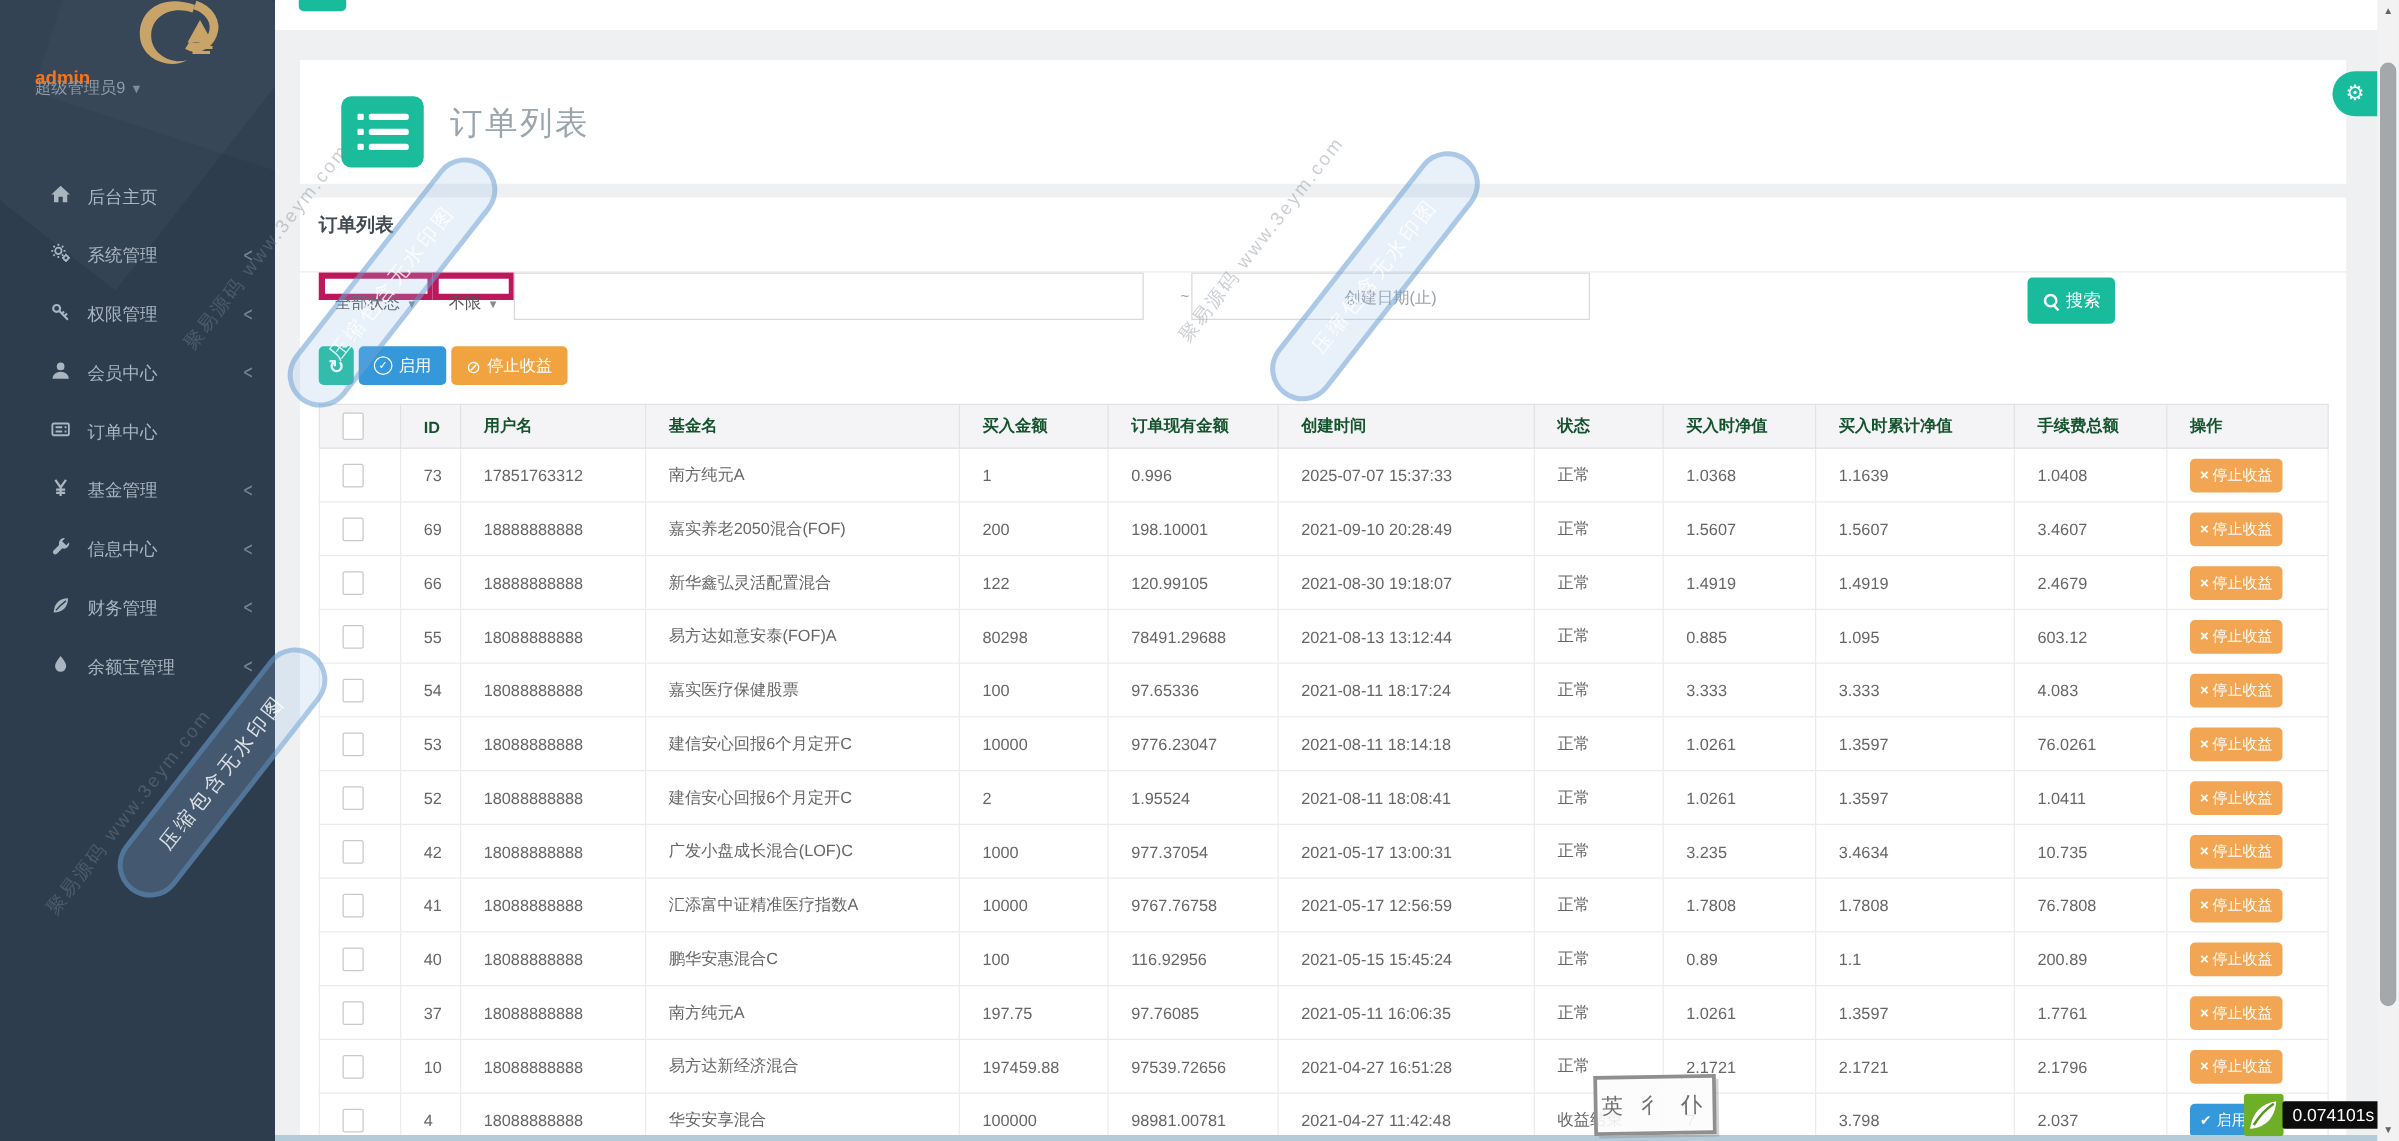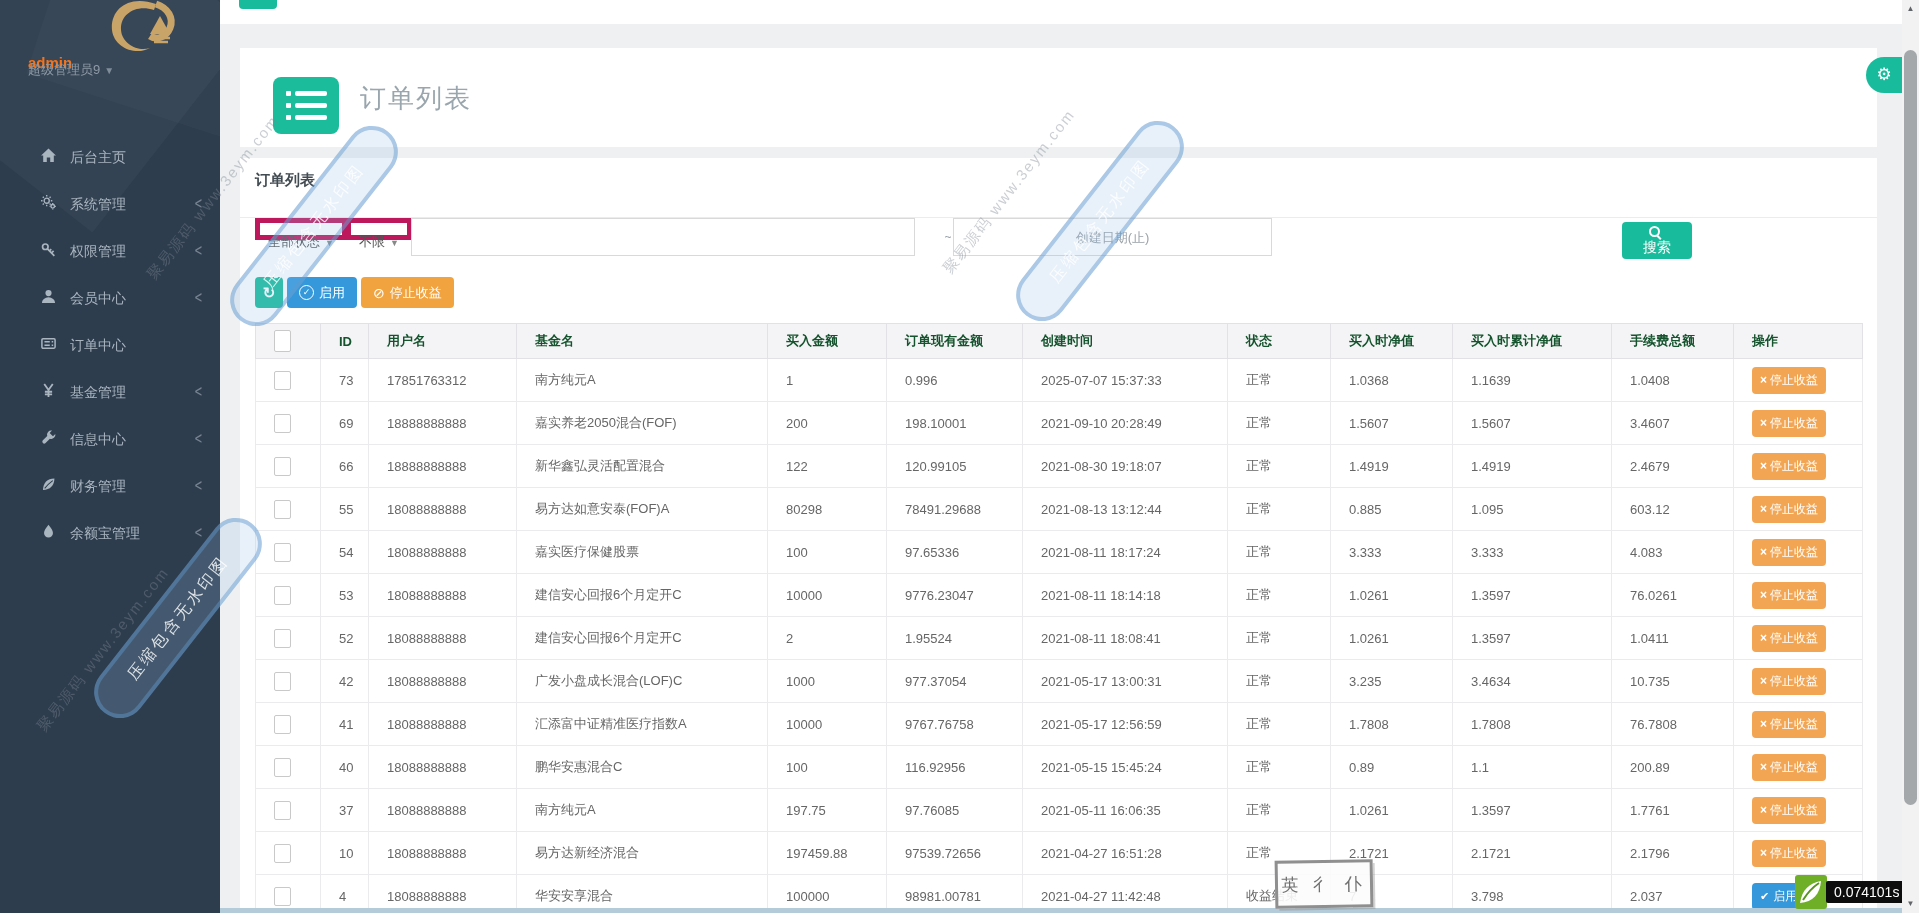--- a/index.html
+++ b/index.html
@@ -43,21 +43,21 @@
   .fbox{height:22px;line-height:38px;border:5px solid #be185d;background:#fff;font-size:13px;color:#555;box-sizing:border-box;}
   .fsel{padding:0 8px;margin-right:-1px;cursor:pointer;white-space:nowrap;}
   .fsel .caret{font-size:9px;color:#888;margin-left:5px;}
   .finput{border:1px solid #d9d9d9;height:38px;box-sizing:border-box;font-size:13px;color:#555;padding:0 10px;outline:none;}
   #grp-keyword{left:15px;}
   #kw-input{width:504px;}
   #grp-dates{left:703px;align-items:center;}
   .dinput{width:319px;text-align:center;}
   .dinput::placeholder,#kw-input::placeholder{color:#9aa2a8;}
   #date-sep{width:10px;text-align:center;color:#98a0a6;font-size:12px;}
-  #search-btn{position:absolute;left:1382px;top:64px;width:70px;height:37px;background:#18bc9c;border:none;border-radius:4px;color:#fff;font-size:14px;cursor:pointer;display:flex;align-items:center;justify-content:center;flex-direction:column;}
+  #search-btn{position:absolute;left:1382px;top:64px;width:70px;height:37px;background:#18bc9c;border:none;border-radius:4px;color:#fff;font-size:14px;cursor:pointer;display:flex;align-items:center;justify-content:center;}
   .ic-search{width:14px;height:14px;position:relative;display:inline-block;margin-right:5px;}
   .ic-search::before{content:"";position:absolute;left:1px;top:1px;width:7px;height:7px;border:2px solid #fff;border-radius:50%;}
   .ic-search::after{content:"";position:absolute;left:10px;top:10px;width:5px;height:2px;background:#fff;transform:rotate(45deg);transform-origin:0 0;}
 
   #toolbar{position:absolute;left:15px;top:119px;display:flex;gap:4px;}
   .tbtn{height:31px;border:none;border-radius:4px;color:#fff;font-size:13px;display:flex;align-items:center;padding:0 12px;cursor:pointer;}
   #btn-refresh{width:28px;padding:0;justify-content:center;background:#18bc9c;font-size:15px;}
   #btn-refresh::before{content:"↻";font-weight:bold;}
   #btn-enable{background:#3498db;}
   #btn-stop{background:#f0a33f;}

